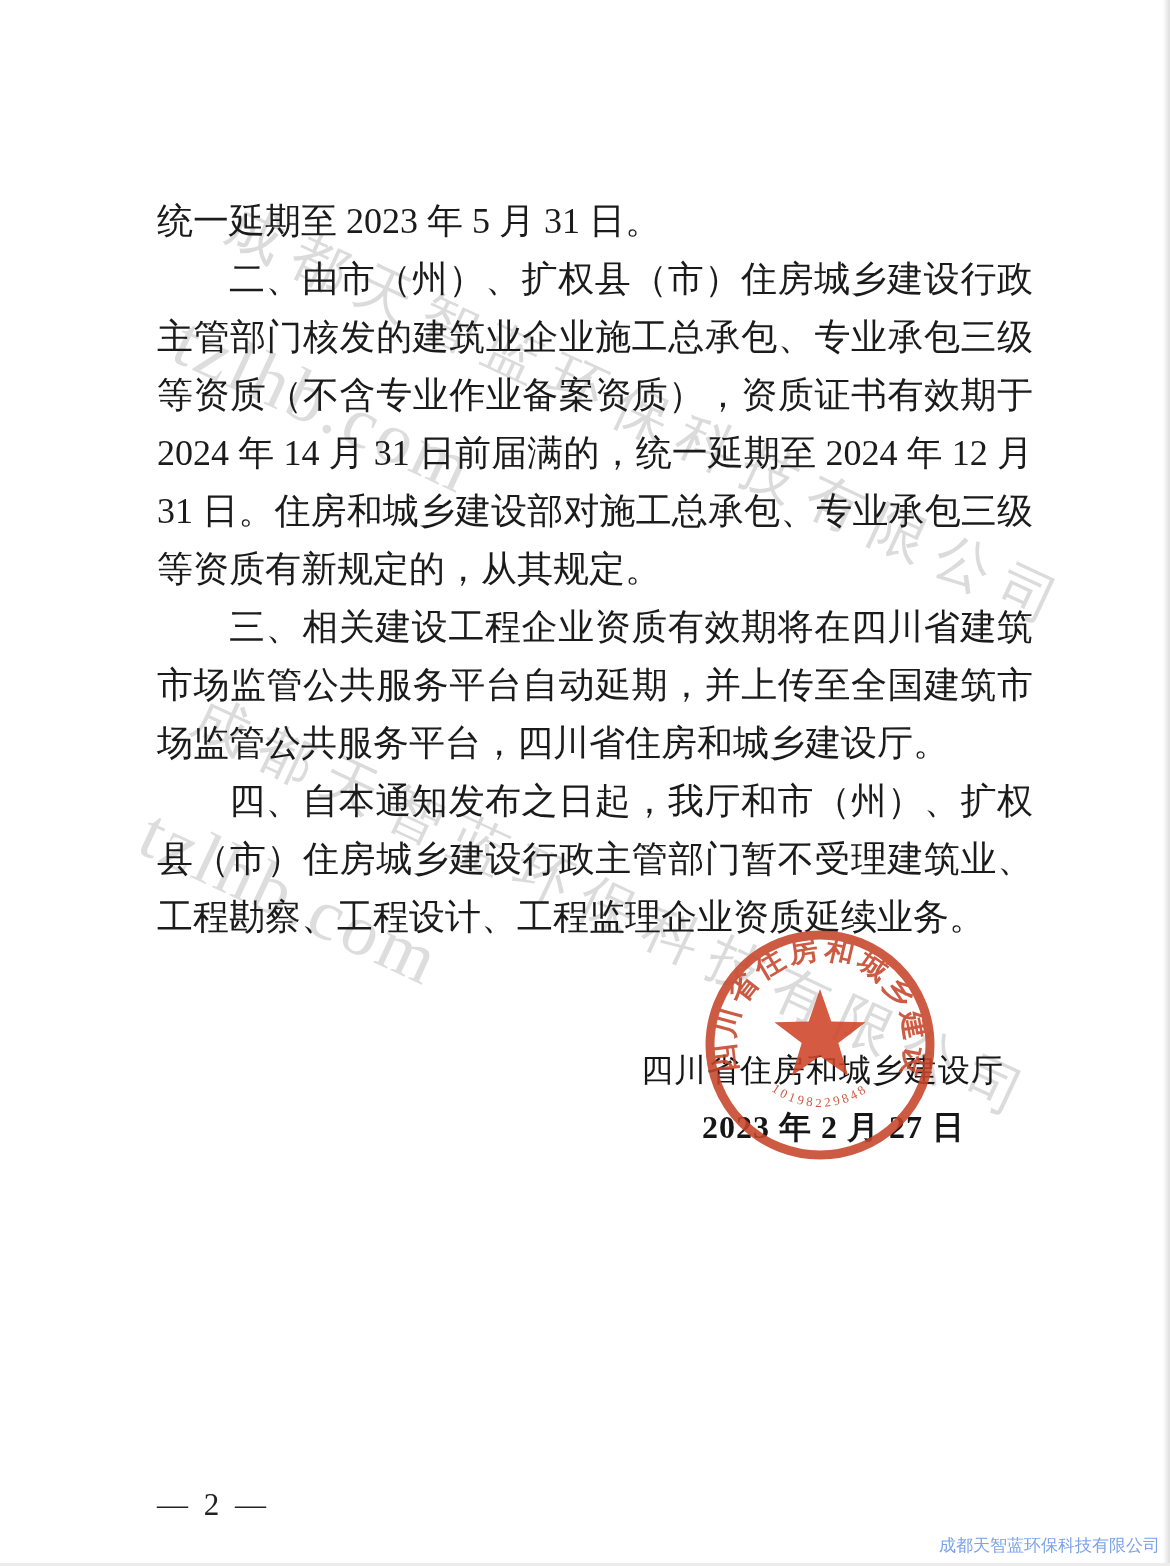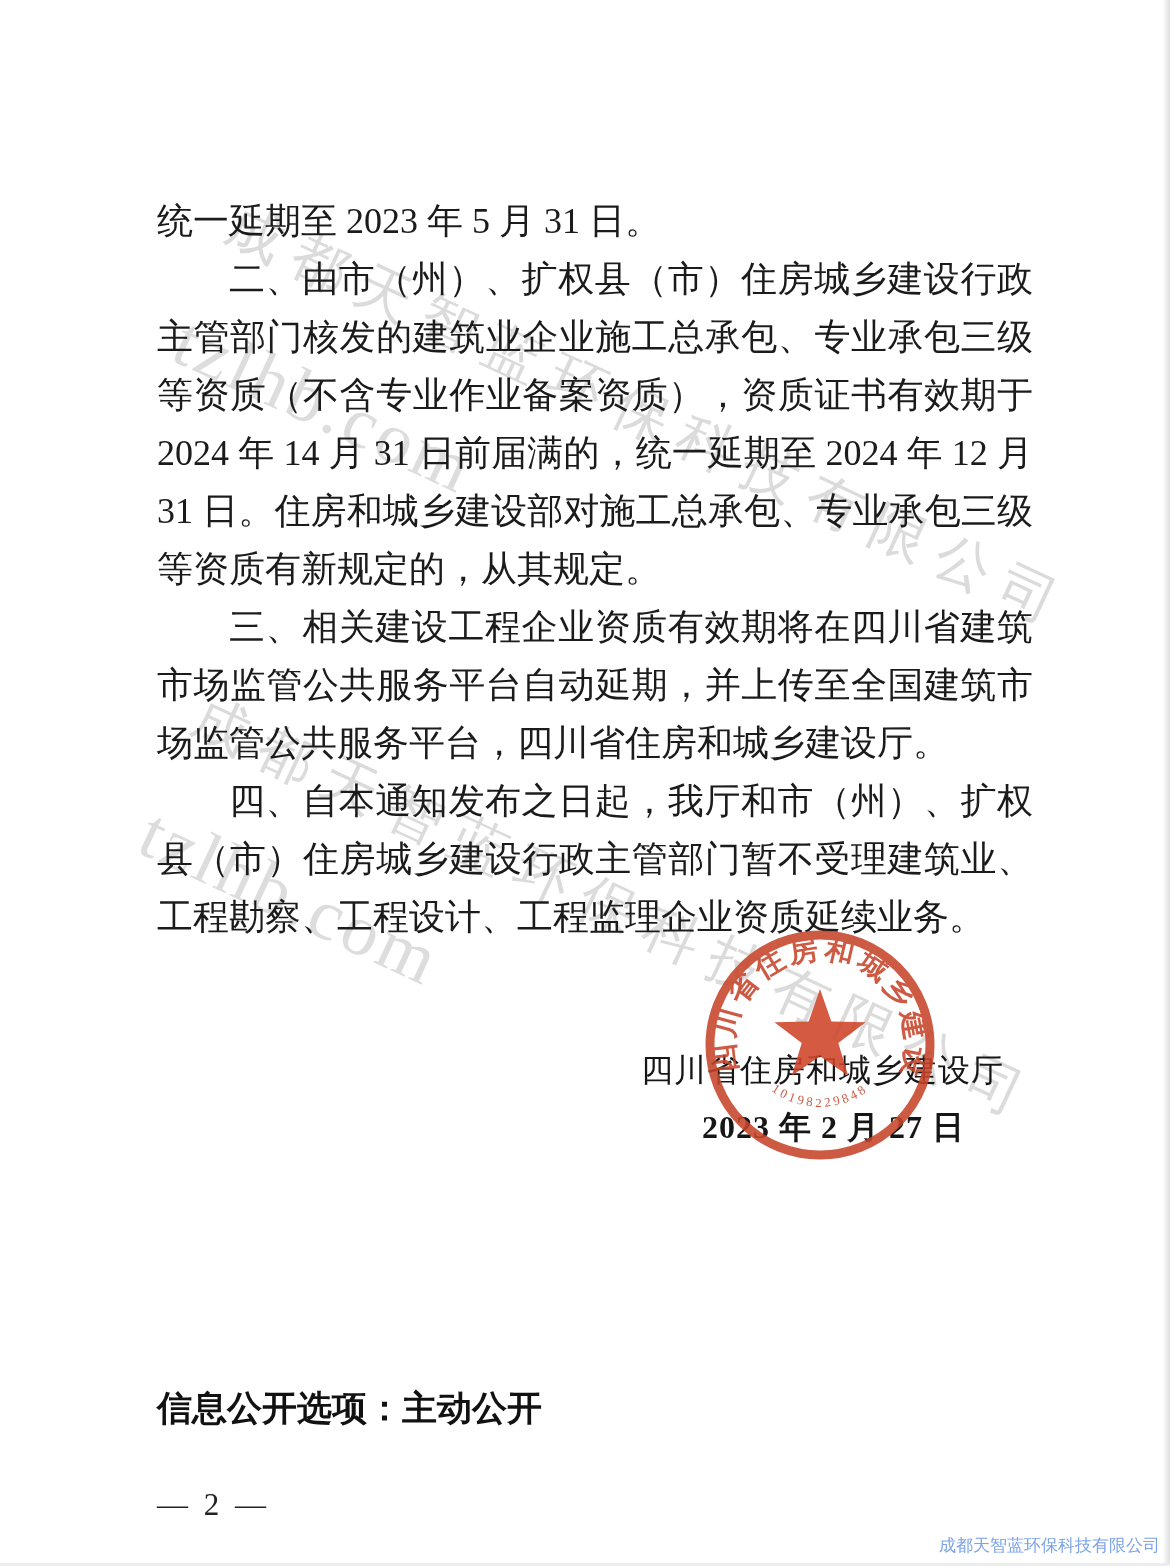--- a/index.html
+++ b/index.html
@@ -114,23 +114,20 @@
     <circle cx="125" cy="120" r="110" fill="none" stroke="#c7452a" stroke-width="9"></circle>
     <polygon points="125,64 136.3,96.5 170.6,97.2 143.3,117.9 153.2,150.8 125,131.2 96.8,150.8 106.7,117.9 79.4,97.2 113.7,96.5" fill="#cf4529"></polygon>
     <text class="ring" fill="#c7452a">
       <textPath href="#ringArc" startOffset="1%">四川省住房和城乡建设厅</textPath>
     </text>
     <text class="code" fill="#c7452a" text-anchor="middle">
       <textPath href="#codeArc" startOffset="50%">10198229848</textPath>
     </text>
   </svg>
 
-  <div class="disclosure">
-    <span>信息公开选项：</span><span>主动公开</span>
-  </div>
 
   <div class="page-num">— 2 —</div>
 
   <div class="corner-note">成都天智蓝环保科技有限公司</div>
 
   <div class="edge-right"></div>
   <div class="edge-bottom"></div>
 
 </div>
 

